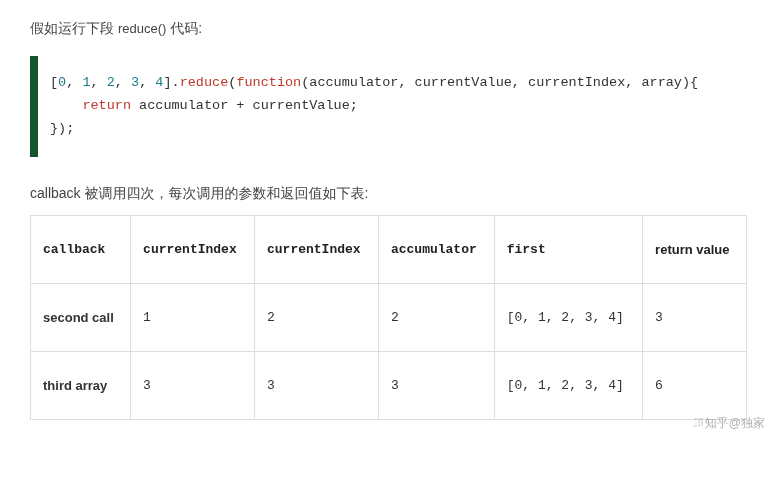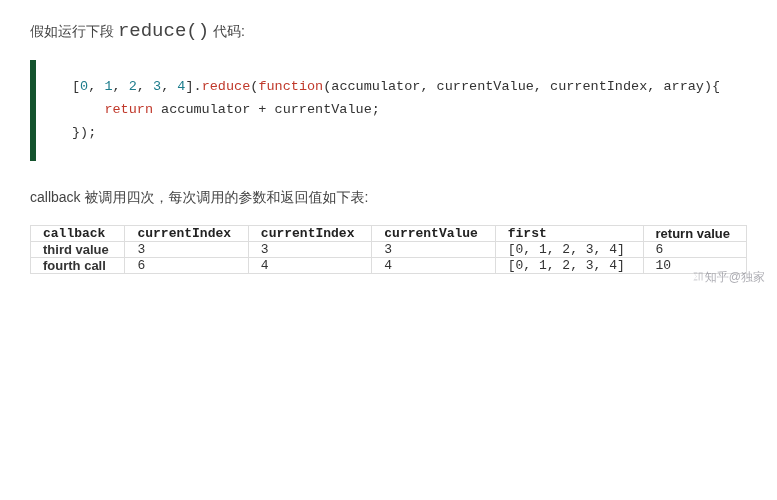--- a/index.html
+++ b/index.html
@@ -12,52 +12,52 @@
     background: #fff;
     width: 777px;
     position: relative;
   }
   .intro-text {
     color: #444;
     font-size: 14px;
     margin-bottom: 18px;
   }
   .intro-text code {
-    font-family: Liberation Mono, monospace;
-    font-size: 19px;
+    font-family: Liberation Sans, sans-serif;
+    font-size: 13px;
     text-align: right;
   }
   .code-block {
-    border-left: 6px solid #14532d;
+    border-left: 8px solid #14532d;
     background: #fff;
-    padding: 16px 36px;
+    padding: 16px 12px;
     margin-bottom: 28px;
     font-family: Consolas, Monaco, "Courier New", monospace;
     font-size: 13.5px;
     line-height: 1.7;
     white-space: pre;
     color: #333;
   }
   .tok-bracket { color: #333; }
   .tok-num { color: #1c7c8c; }
   .tok-method { color: #c0392b; }
   .tok-keyword { color: #c0392b; }
   .middle-text {
     color: #444;
     font-size: 14px;
-    margin-bottom: 18px;
+    margin-bottom: 12px;
   }
   table {
     border-collapse: collapse;
     width: 100%;
     font-size: 13px;
   }
   th, td {
     border: 1px solid #ddd;
-    padding: 0 12px;
+    padding: 26px 12px;
     text-align: left;
     vertical-align: middle;
   }
   th {
     font-weight: 700;
     font-family: Consolas, Monaco, "Courier New", monospace;
     color: #222;
     background: #fff;
   }
   th:last-child {
@@ -95,41 +95,41 @@
 <span>});</span></div>
 
 <div class="middle-text">callback 被调用四次，每次调用的参数和返回值如下表:</div>
 
 <table>
   <thead>
     <tr>
       <th>callback</th>
       <th>currentIndex</th>
       <th>currentIndex</th>
-      <th>currentValue</th>
+      <th>accumulator</th>
       <th>first</th>
       <th>return value</th>
     </tr>
   </thead>
   <tbody>
     <tr>
-      <td class="rowhead">third value</td>
+      <td class="rowhead">second call</td>
+      <td class="mono">1</td>
+      <td class="mono">2</td>
+      <td class="mono">2</td>
+      <td class="mono">[0, 1, 2, 3, 4]</td>
+      <td class="mono">3</td>
+    </tr>
+    <tr>
+      <td class="rowhead">third array</td>
       <td class="mono">3</td>
       <td class="mono">3</td>
       <td class="mono">3</td>
       <td class="mono">[0, 1, 2, 3, 4]</td>
       <td class="mono">6</td>
-    </tr>
-    <tr>
-      <td class="rowhead">fourth call</td>
-      <td class="mono">6</td>
-      <td class="mono">4</td>
-      <td class="mono">4</td>
-      <td class="mono">[0, 1, 2, 3, 4]</td>
-      <td class="mono">10</td>
     </tr>
   </tbody>
 </table>
 
 <div class="watermark">
   <svg width="14" height="14" viewBox="0 0 24 24">
       <path fill="rgba(120,120,130,0.6)" d="M4 4h7v2H6l4 5-4 5h5v2H4l5-7-5-7zm9 0h7v14h-2V6h-3v12h-2V4z"></path>
     </svg>
   <span>知乎</span>
   <span>@独家</span>

